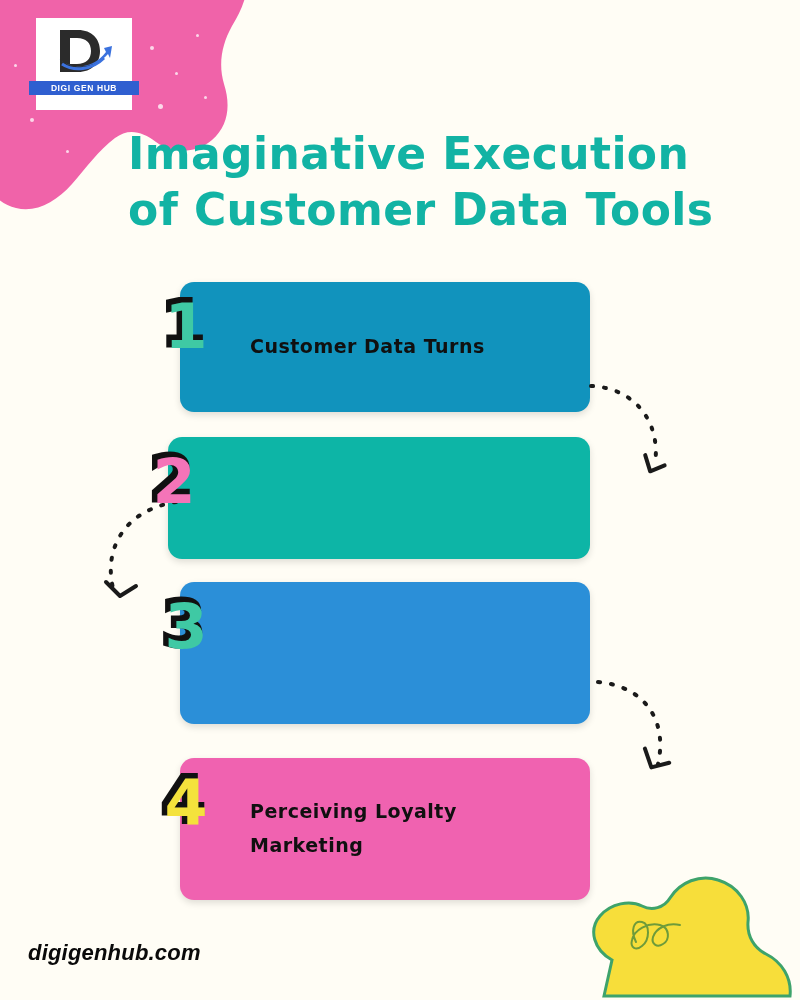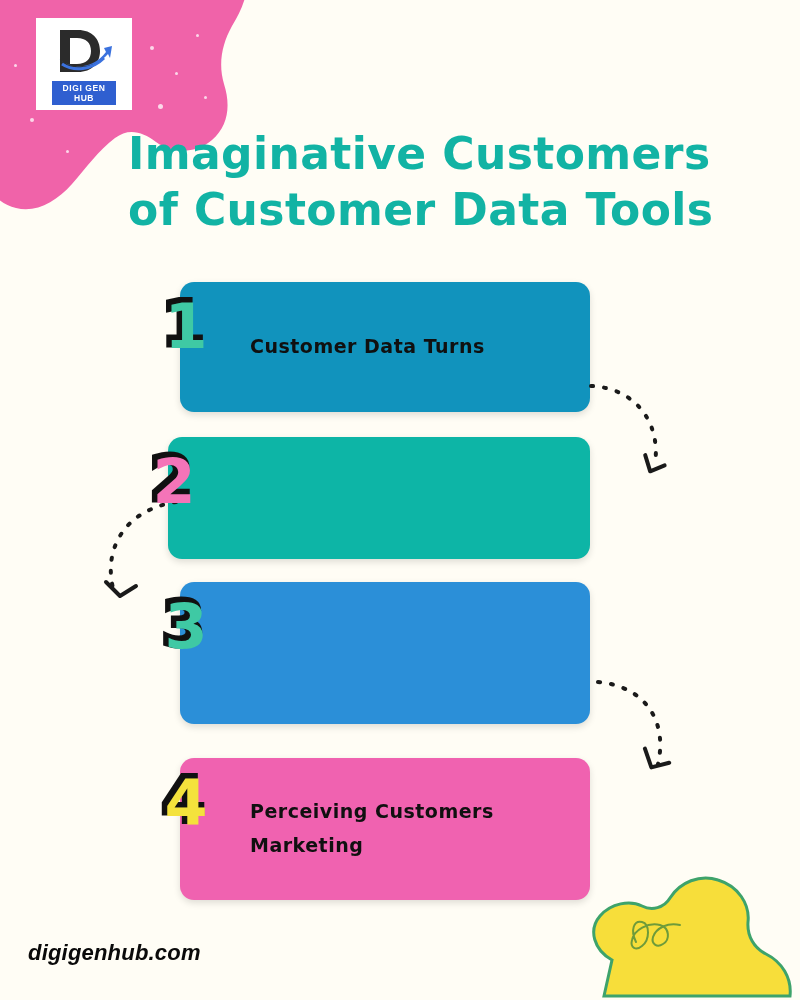--- a/index.html
+++ b/index.html
@@ -32,21 +32,21 @@
   }
   #logo-mark { width:72px; height:54px; }
   #logo-banner {
     margin-top:3px;
     background:#2F5FD0;
     color:#FFFFFF;
     font-size:8.5px;
     font-weight:bold;
     letter-spacing:.6px;
     padding:2px 6px 2px 6px;
-    width:64px;
+    width:110px;
     text-align:center;
     font-family:"Liberation Sans", sans-serif;
   }
 
   
   #title {
     position:absolute;
     left:128px; top:126px;
     width:600px;
     color:#12B3A4;
@@ -159,21 +159,21 @@
       <path d="M12,6 L30,6 C44,6 52,15 52,27 C52,39 44,48 30,48 L12,48 Z
                M22,14 L22,40 L29,40 C38,40 43,35 43,27 C43,19 38,14 29,14 Z" fill="#2B2B2B"></path>
       <path d="M10,34 C22,46 44,46 58,28 L56,24 L64,22 L62,34 L60,30
                C46,46 22,46 10,34 Z" fill="#3B72DE"></path>
       <path d="M14,40 C26,48 44,46 56,34" fill="none" stroke="#3B72DE" stroke-width="3"></path>
     </svg>
     <div id="logo-banner">DIGI GEN HUB</div>
   </div>
 
   <div id="title" style="color: rgb(18, 179, 164);">
-    <span class="tline">Imaginative Customers</span>
+    <span class="tline">Imaginative Execution</span>
     <span class="tline">of Customer Data Tools</span>
   </div>
 
   <svg class="arrow-svg" style="left:583px;top:368px;width:120px;height:130px;" viewBox="0 0 120 130">
     <path d="M8,18 C52,20 78,54 72,96" fill="none" stroke="#1A1A1A" stroke-width="4" stroke-linecap="round" stroke-dasharray="2 11"></path>
     <path d="M58,92 L70,104 L80,92" fill="none" stroke="#1A1A1A" stroke-width="4" stroke-linecap="round" stroke-linejoin="round" transform="rotate(28 70 98)"></path>
   </svg>
 
   <svg class="arrow-svg" style="left:98px;top:496px;width:120px;height:130px;" viewBox="0 0 120 130">
     <path d="M78,6 C26,14 4,54 16,96" fill="none" stroke="#1A1A1A" stroke-width="4" stroke-linecap="round" stroke-dasharray="2 11"></path>
@@ -210,21 +210,21 @@
         <span class="top" style="color: rgb(63, 201, 164);">3</span>
       </div>
     </div>
 
     <div class="card" id="card-4" style="left: 180px; top: 758px; width: 410px; height: 142px; background: rgb(240, 98, 176);">
       <div class="numeral" id="num-4">
         <span class="fill" style="-webkit-text-stroke: 5px rgb(17, 17, 17); color: rgb(17, 17, 17); transform: translate(-3px, -3px);">4</span>
         <span class="top" style="color: rgb(244, 226, 60);">4</span>
       </div>
       <div class="card-text">
-        <span>Perceiving Customers</span>
+        <span>Perceiving Loyalty</span>
         <span>Marketing</span>
       </div>
     </div>
 
   </div>
 
   <div id="footer">digigenhub.com</div>
 
 </div>
 

